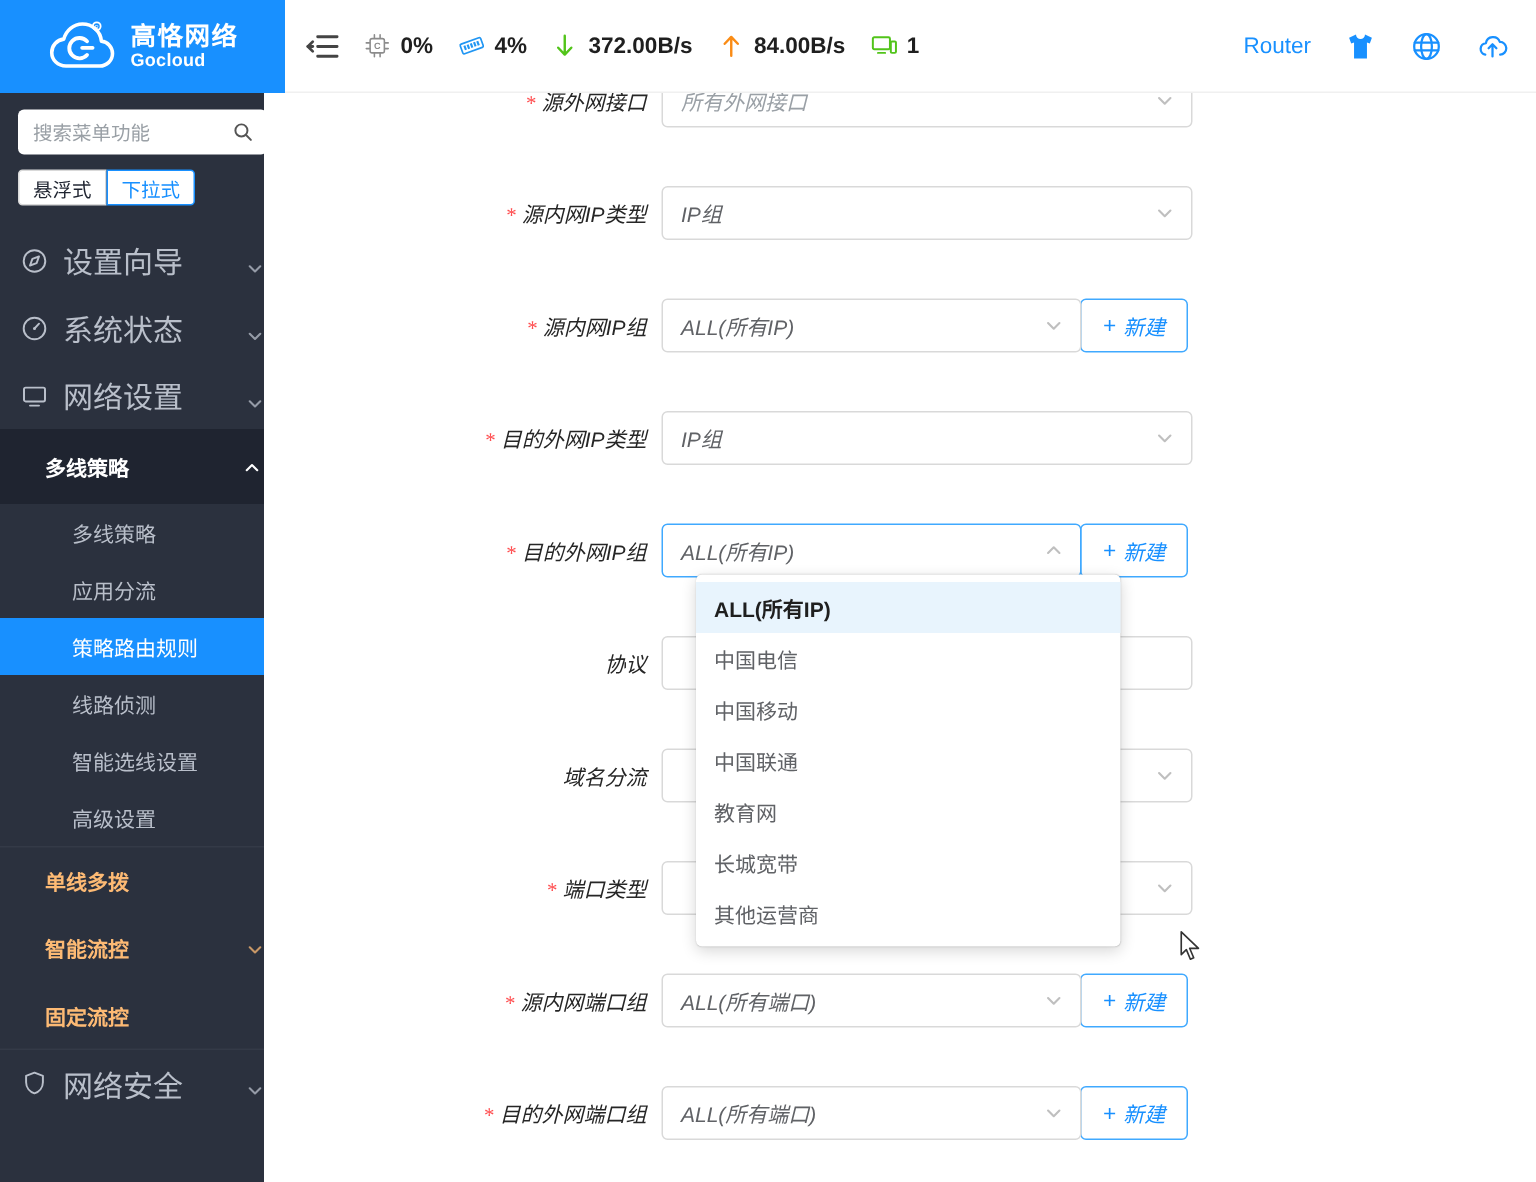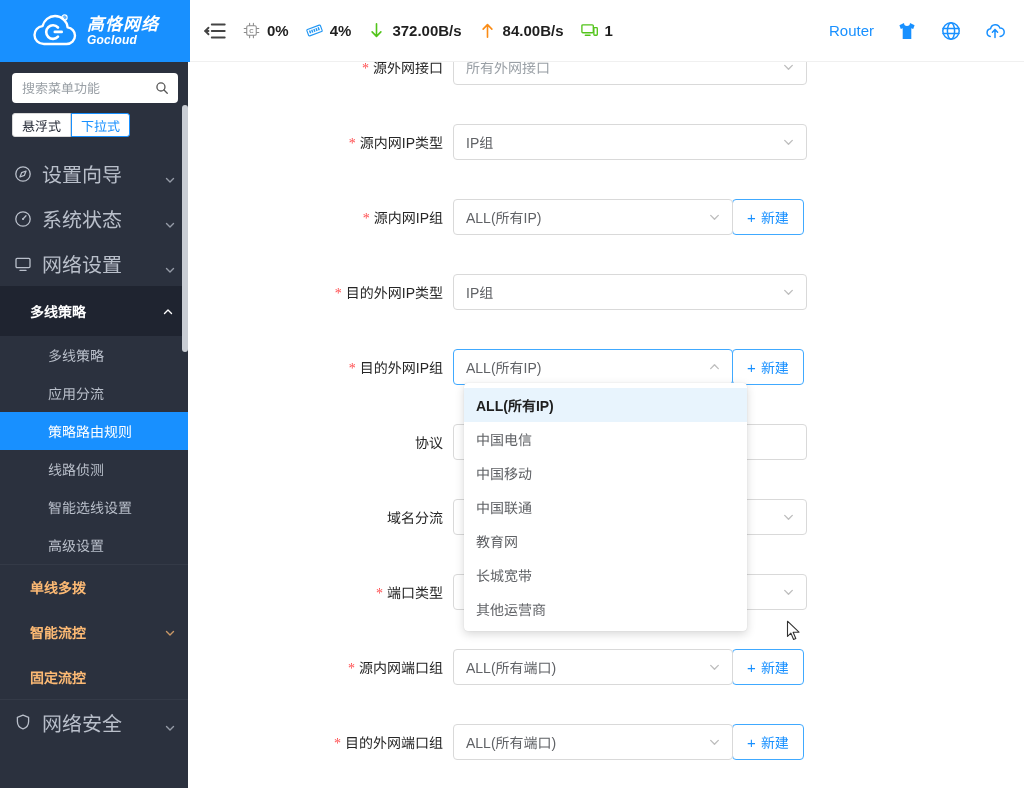--- a/index.html
+++ b/index.html
@@ -20,21 +20,21 @@
     overflow: hidden;
   }
   .logo-bar {
     height: 62px; width: 190px;
     background: #1890ff;
     display: flex; align-items: center; justify-content: center;
     gap: 8px;
   }
   .logo-cloud { position: relative; width: 48px; height: 38px; flex: 0 0 auto; }
   .logo-cloud svg { display: block; }
-  .logo-text { display: flex; flex-direction: column; line-height: 1.02; color: #fff; font-style: italic; }
+  .logo-text { display: flex; flex-direction: column; line-height: 1.02; color: #fff; }
   .logo-cn { font-size: 17px; font-weight: 700; letter-spacing: 1px; }
   .logo-en { font-size: 12px; font-weight: 700; letter-spacing: .2px; }
 
   .side-search-wrap { padding: 11px 12px 0 12px; }
   .side-search {
     position: relative;
     height: 30px; background: #fff; border-radius: 4px;
     display: flex; align-items: flex-end;
   }
   .side-search input {
@@ -107,23 +107,23 @@
   .collapse-btn { width: 26px; height: 26px; color: #444; cursor: pointer; margin-right: 14px; }
   .stats { display: flex; align-items: center; gap: 16px; }
   .stat { display: flex; align-items: center; gap: 6px; font-size: 15px; font-weight: 700; color: #1f1f1f; }
   .stat .s-ico { width: 19px; height: 19px; display: block; }
   .hdr-right { margin-left: auto; display: flex; align-items: center; gap: 22px; }
   .hdr-link { color: #1890ff; font-size: 15px; cursor: pointer; }
   .hdr-ico { width: 22px; height: 22px; color: #1890ff; cursor: pointer; }
 
   
   .content {
-    position: absolute; left: 188px; top: 62px;
+    position: absolute; left: 176px; top: 62px;
     width: 834px; height: 726px;
-    background: #ffffff; overflow: hidden;
+    background: #ffffff; overflow: hidden; font-style: italic;
   }
   .form { position: relative; padding-top: 0; }
 
   .row {
     display: flex; align-items: center;
     height: 50px; margin-bottom: 25px;
   }
   .row.first { margin-top: -20px; }
   .lbl {
     width: 265px; flex: 0 0 265px;

